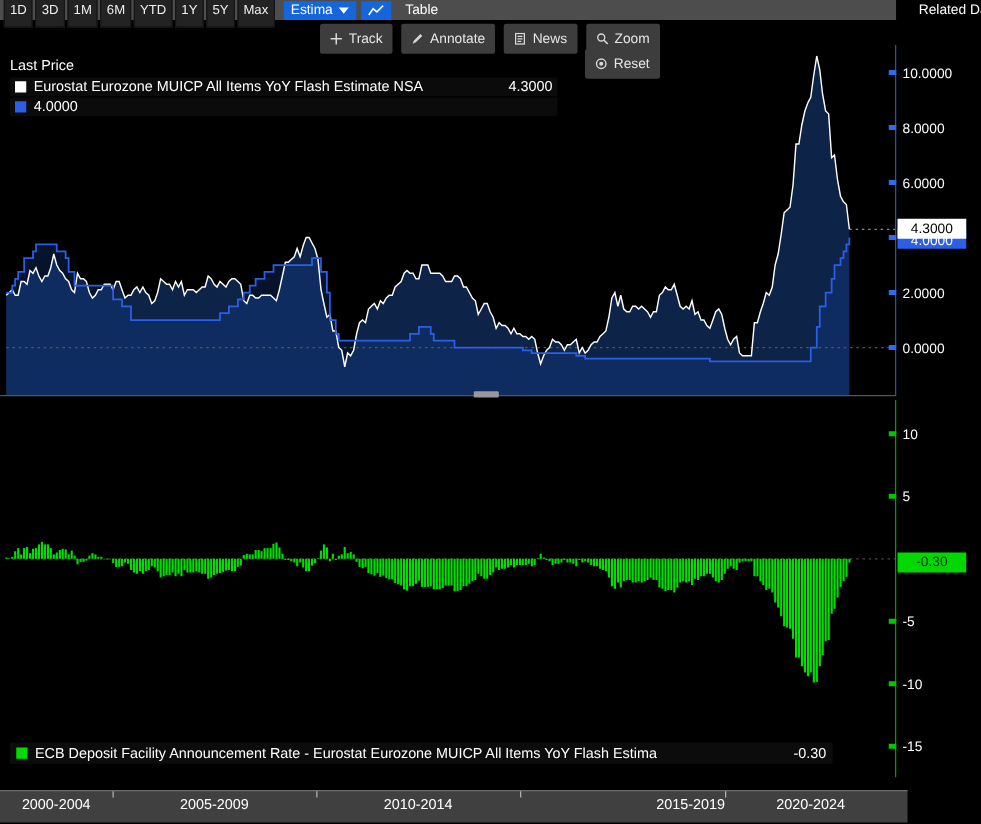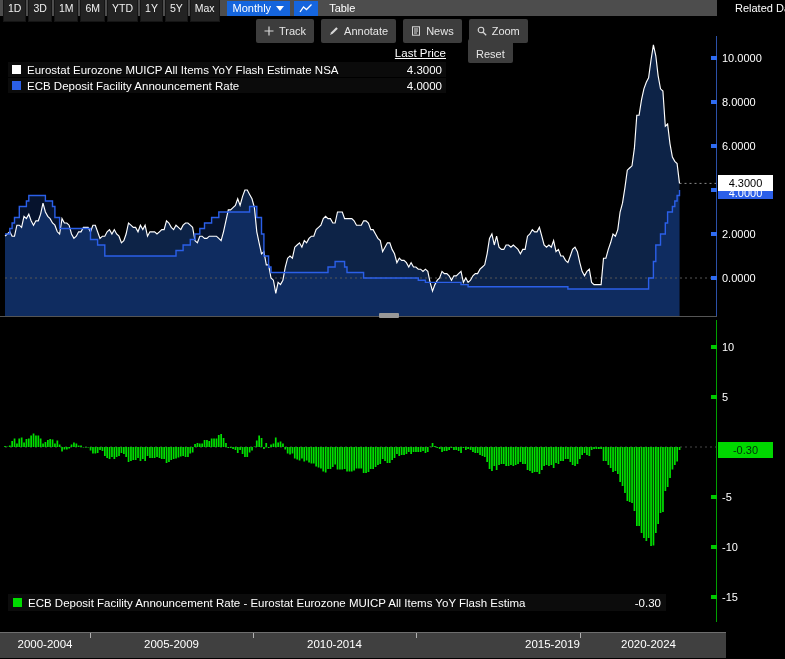--- a/index.html
+++ b/index.html
@@ -21,31 +21,31 @@
                   justify-content:center; margin-left:2px; }
   .tb-table { color:#fff; font-size:11px; margin-left:9px; }
   .related { position:absolute; top:0; left:717px; width:68px; height:16px; background:#000;
              display:flex; align-items:center; gap:4px; padding-left:14px; color:#fff; font-size:11px;
              overflow:hidden; white-space:nowrap; box-sizing:border-box; }
 
   
   .chart-tools { position:absolute; top:19px; left:256px; display:flex; gap:7px; z-index:6; }
   .chip { height:16px; background:#3d3d3d; color:#e6e6e6; font-size:11px; display:flex;
           align-items:center; gap:5px; padding:4px 8px; border-radius:2px; }
-  #reset-chip { position:absolute; top:39px; left:468px; z-index:6;flex-direction:column; }
+  #reset-chip { position:absolute; top:39px; left:468px; z-index:6; }
 
   
   svg.panel { position:absolute; left:0; display:block; }
   #main-svg  { top:36px;  width:785px; height:280px; }
   #lower-svg { top:320px; width:785px; height:302px; }
   svg text { font-family:"Liberation Sans", sans-serif; font-size:11px; }
 
   
   .legend-main { position:absolute; top:46px; left:8px; width:438px; font-size:11.5px; z-index:5; }
-  .legend-title { text-align:right; height:15px; line-height:15px;text-decoration:underline; }
+  .legend-title { text-align:left; height:15px; line-height:15px; }
   .legend-row { display:flex; align-items:center; gap:6px; background:rgba(14,14,14,0.82);
                 height:15px; padding:0 4px; margin-top:1px; }
   .swatch { width:9px; height:9px; flex:none; }
   .legend-label { flex:1; white-space:nowrap; overflow:hidden; }
 
   
   .badge { position:absolute; left:718px; width:55px; height:16px; font-size:11px;
            display:flex; align-items:center; justify-content:center; }
   #badge-white { top:175px; background:#ffffff; color:#000; z-index:6; }
   #badge-blue  { top:183px; background:#2b5fe8; color:#fff; z-index:5; align-items:flex-end; overflow:hidden; }
@@ -400,21 +400,21 @@
         <div class="tb-btn" data-interactable="true">1D</div>
         <div class="tb-btn" data-interactable="true">3D</div>
         <div class="tb-btn" data-interactable="true">1M</div>
         <div class="tb-btn" data-interactable="true">6M</div>
         <div class="tb-btn" data-interactable="true">YTD</div>
         <div class="tb-btn" data-interactable="true">1Y</div>
         <div class="tb-btn" data-interactable="true">5Y</div>
         <div class="tb-btn" data-interactable="true">Max</div>
       </div>
     <div class="tb-interval" data-interactable="true">
-      <span data-interactable="false">Monthly</span>
+      <span data-interactable="false">Estima</span>
       <span class="caret" data-interactable="false"></span>
     </div>
     <div class="tb-charttype" data-interactable="true">
       <svg data-interactable="false" width="14" height="11" viewBox="0 0 14 11">
           <polyline points="1,9 4.5,4 7.5,6.5 12.5,1.5" fill="none" stroke="#fff" stroke-width="1.3"></polyline>
         </svg>
     </div>
     <div class="tb-table" data-interactable="true">Table</div>
   </div>
 
@@ -464,21 +464,20 @@
 
   <div class="legend-main" data-interactable="false">
     <div class="legend-title" data-interactable="false">Last Price</div>
     <div class="legend-row" data-interactable="true">
       <span class="swatch" data-interactable="false" style="background: rgb(255, 255, 255);"></span>
       <span class="legend-label" data-interactable="false">Eurostat Eurozone MUICP All Items YoY Flash Estimate NSA</span>
       <span class="legend-value" data-interactable="false">4.3000</span>
     </div>
     <div class="legend-row" data-interactable="true">
       <span class="swatch" data-interactable="false" style="background: rgb(43, 95, 232);"></span>
-      <span class="legend-label" data-interactable="false">ECB Deposit Facility Announcement Rate</span>
       <span class="legend-value" data-interactable="false">4.0000</span>
     </div>
   </div>
 
   <div class="badge" id="badge-white" data-interactable="false">4.3000</div>
   <div class="badge" id="badge-blue" data-interactable="false">
     <span data-interactable="false">4.0000</span>
   </div>
   <div class="badge" id="badge-green" data-interactable="false">-0.30</div>
 

